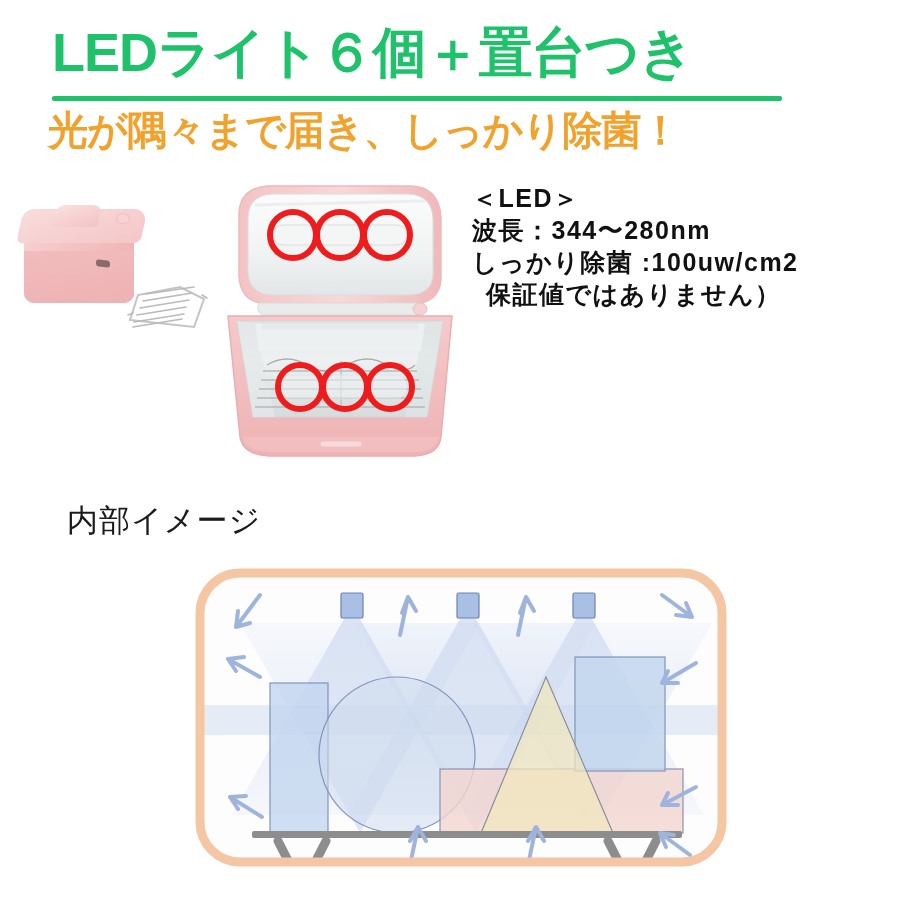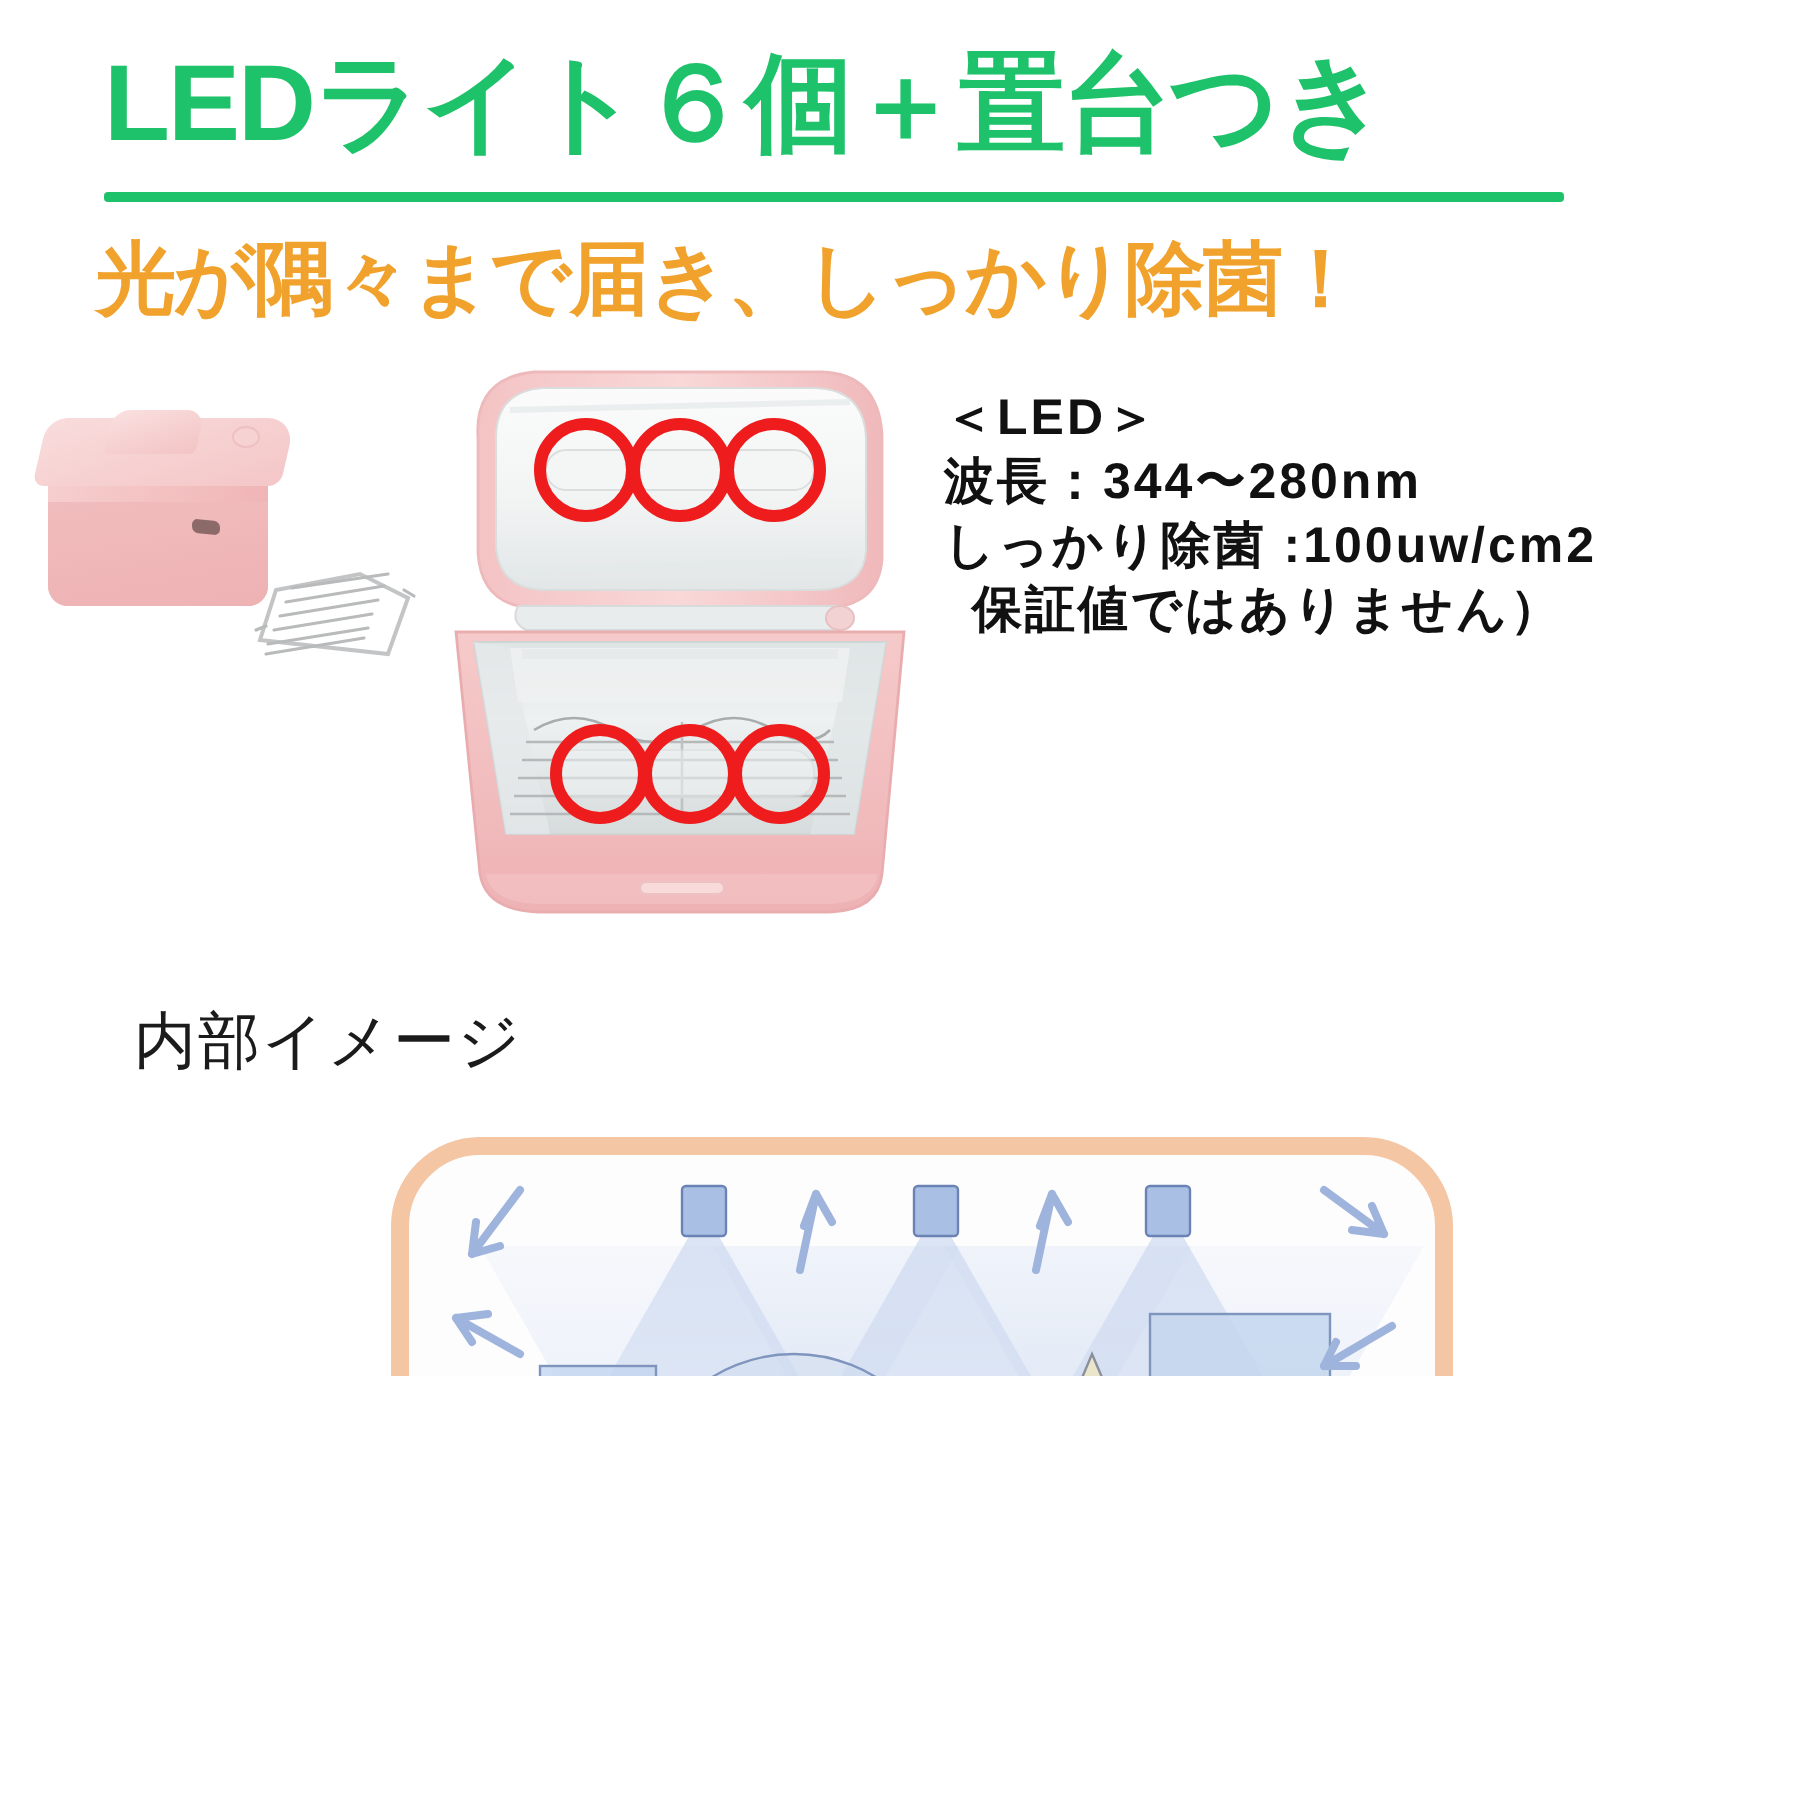--- a/index.html
+++ b/index.html
@@ -4,21 +4,21 @@
 <title>LED sterilizer product infographic</title>
 <style>
   html, body {
     margin: 0;
     padding: 0;
     background: #ffffff;
   }
   #page {
     position: relative;
     width: 900px;
-    height: 688px;
+    height: 900px;
     background: #ffffff;
     overflow: hidden;
     font-family: "Liberation Sans", "DejaVu Sans", sans-serif;
   }
 
   
   #headline {
     position: absolute;
     left: 0; top: 0;
     width: 900px;
@@ -40,21 +40,21 @@
     left: 52px;
     top: 96px;
     width: 730px;
     height: 5px;
     background: #1ec26a;
     border-radius: 2px;
   }
   #title-sub {
     position: absolute;
     left: 48px;
-    top: 116px;
+    top: 106px;
     width: 760px;
     font-size: 40px;
     font-weight: bold;
     color: #f0a22c;
     letter-spacing: -1px;
     white-space: nowrap;
     line-height: 1.2;
   }
 
   
@@ -138,21 +138,21 @@
     border: 6px solid #ee1c1c;
     border-radius: 50%;
     box-sizing: border-box;
     background: transparent;
   }
 
   
   #spec {
     position: absolute;
     left: 472px;
-    top: 193px;
+    top: 182px;
     width: 420px;
     color: #111111;
     font-size: 25px;
     font-weight: bold;
     letter-spacing: 1.5px;
     line-height: 1.28;
     white-space: nowrap;
   }
   #spec .ln { display: block; }
   #spec .ln.indent { padding-left: 14px; }

